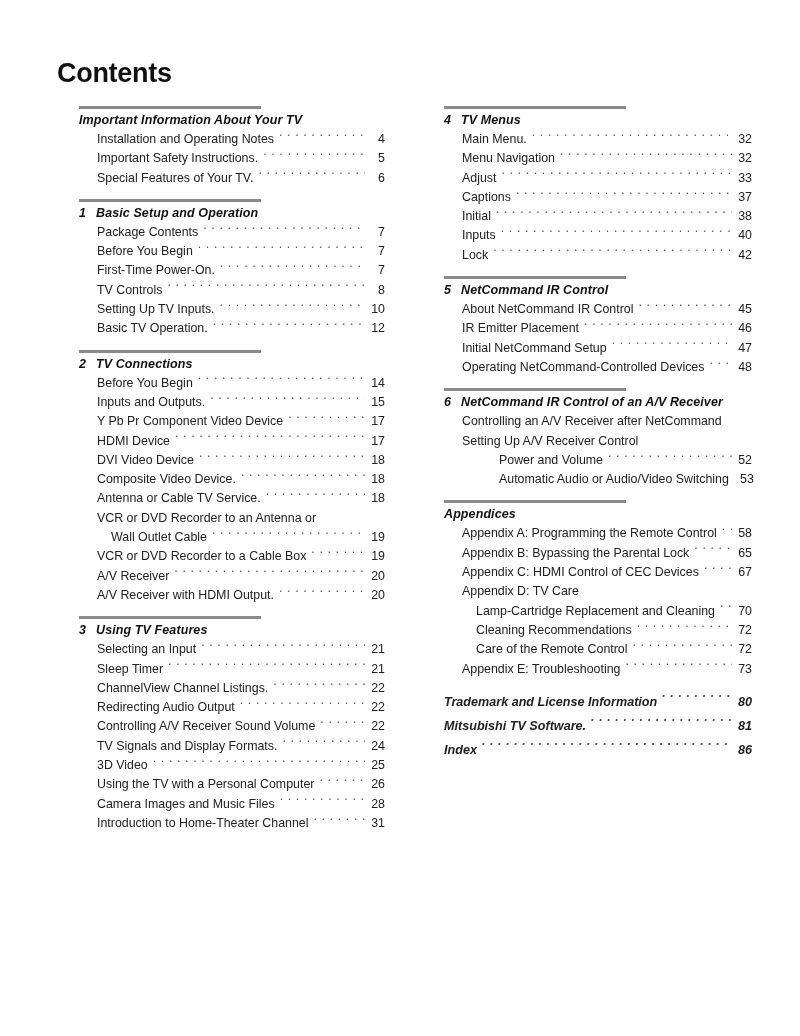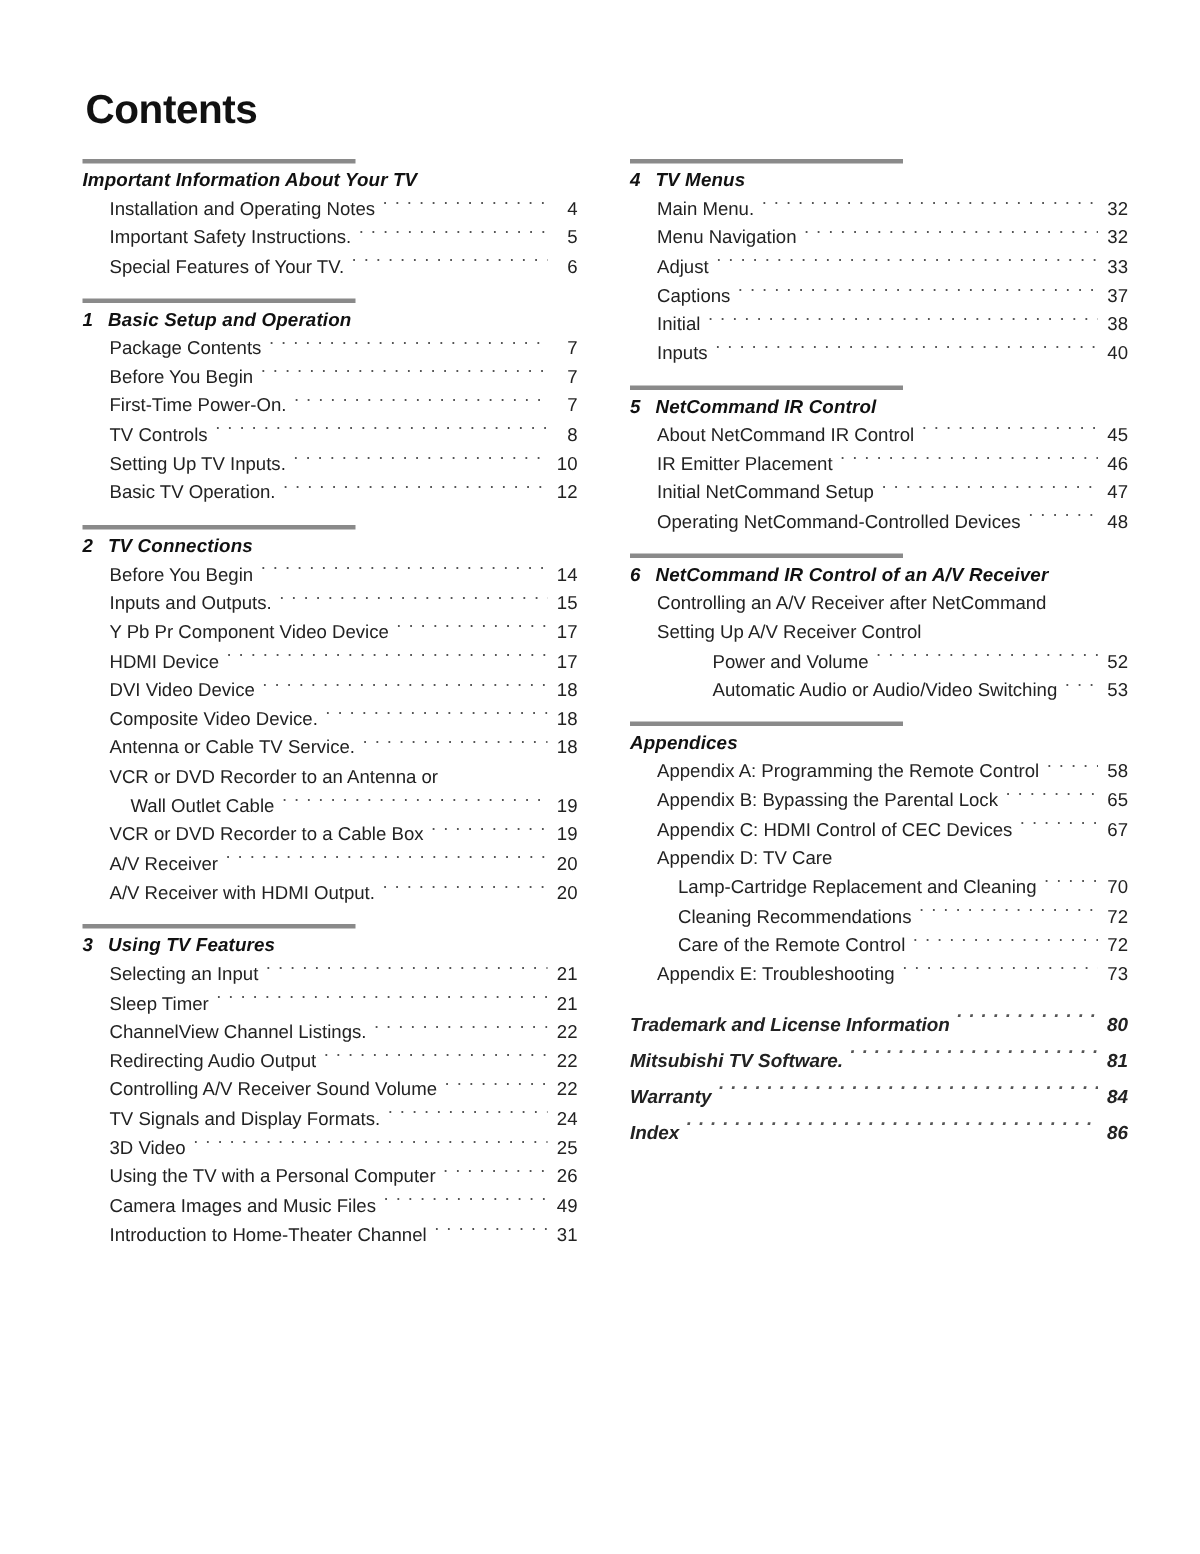--- a/index.html
+++ b/index.html
@@ -47,20 +47,21 @@
     padding-right: 15px;
   }
   .column.right {
     width: 400px;
     padding-left: 20px;
     padding-right: 48px;
   }
   
   .section {
     margin-bottom: 4px;
+    margin-left: 24px;
   }
   .rule {
     height: 3px;
     background: #8a8a8a;
     width: 182px;
     margin-bottom: 4px;
   }
   .section-title {
     font-size: 12.5px;
     font-weight: bold;
@@ -315,21 +316,21 @@
             <span class="page">25</span>
           </div>
           <div class="entry lvl1">
             <span class="label">Using the TV with a Personal Computer</span>
             <span class="leader"></span>
             <span class="page">26</span>
           </div>
           <div class="entry lvl1">
             <span class="label">Camera Images and Music Files</span>
             <span class="leader"></span>
-            <span class="page">49</span>
+            <span class="page">28</span>
           </div>
           <div class="entry lvl1">
             <span class="label">Introduction to Home-Theater Channel</span>
             <span class="leader"></span>
             <span class="page">31</span>
           </div>
           <div class="spacer-sm"></div>
         </div>
       </div>
     <div class="column right" id="right-col">
@@ -362,20 +363,25 @@
           <div class="entry lvl1">
             <span class="label">Initial</span>
             <span class="leader"></span>
             <span class="page">38</span>
           </div>
           <div class="entry lvl1">
             <span class="label">Inputs</span>
             <span class="leader"></span>
             <span class="page">40</span>
           </div>
+          <div class="entry lvl1">
+            <span class="label">Lock</span>
+            <span class="leader"></span>
+            <span class="page">42</span>
+          </div>
           <div class="spacer-sm"></div>
         </div>
         <div class="section">
           <div class="rule"></div>
           <div class="section-title">
             <span class="section-num">5</span>
             <span class="section-title-text">NetCommand IR Control</span>
           </div>
           <div class="entry lvl1">
             <span class="label">About NetCommand IR Control</span>
@@ -477,25 +483,20 @@
         <div class="section trailing">
           <div class="entry strong lvl0">
             <span class="label">Trademark and License Information</span>
             <span class="leader"></span>
             <span class="page">80</span>
           </div>
           <div class="entry strong lvl0">
             <span class="label">Mitsubishi TV Software.</span>
             <span class="leader"></span>
             <span class="page">81</span>
-          </div>
-          <div class="entry strong lvl0">
-            <span class="label">Warranty</span>
-            <span class="leader"></span>
-            <span class="page">84</span>
           </div>
           <div class="entry strong lvl0">
             <span class="label">Index</span>
             <span class="leader"></span>
             <span class="page">86</span>
           </div>
         </div>
       </div>
   </div>
 

